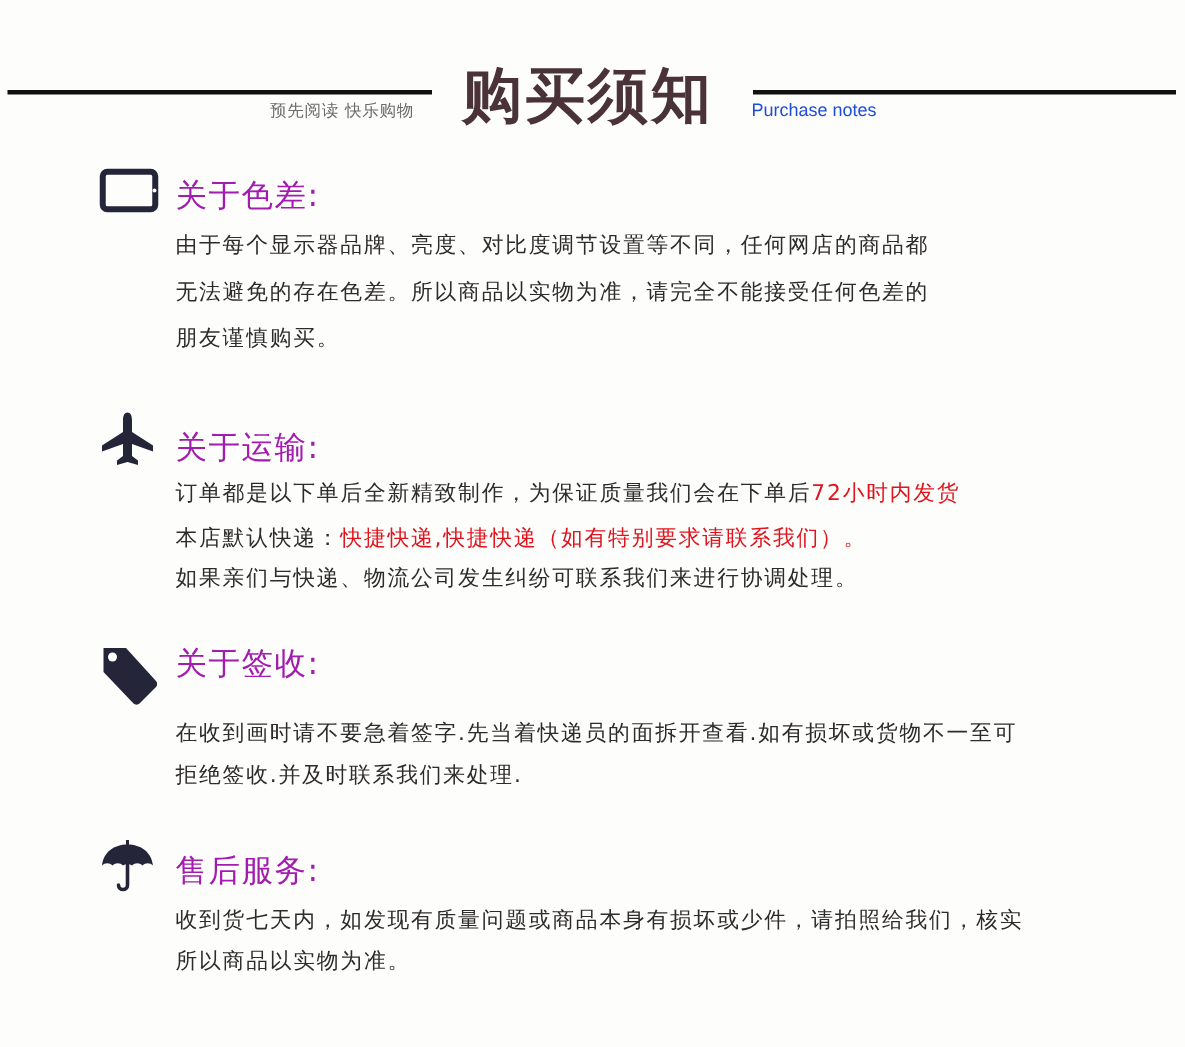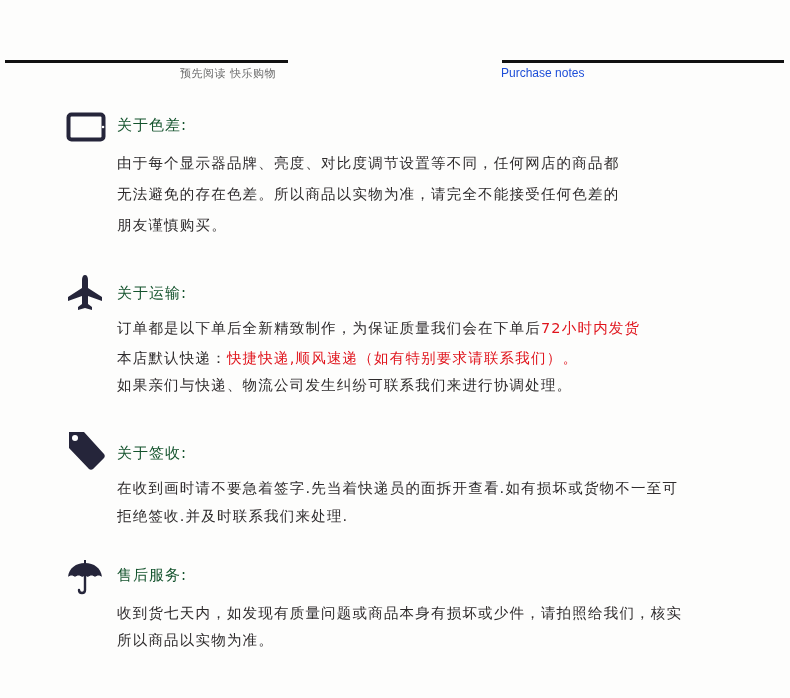--- a/index.html
+++ b/index.html
@@ -10,30 +10,31 @@
     .header { position: absolute; left: 0; top: 0; width: 780px; height: 100px; }
     .hline { position: absolute; height: 3px; background: #111; }
     .hline.left { left: 5px; top: 60px; width: 283px; }
     .hline.right { left: 502px; top: 60px; width: 282px; }
     .subtitle-cn { position: absolute; left: 180px; top: 66px; font-size: 11px; color: #6b6b6b; letter-spacing: 0.5px; white-space: nowrap; }
     .title { position: absolute; left: 308px; top: 36px; font-size: 40px; font-weight: bold; color: #4a3336; letter-spacing: 2px; white-space: nowrap; }
     .subtitle-en { position: absolute; left: 501px; top: 66px; font-size: 12px; color: #1d4ed8; font-family: "Liberation Sans", sans-serif; white-space: nowrap; }
 
     .section { position: absolute; left: 0; width: 790px; }
     .icon { position: absolute; left: 66px; width: 40px; height: 40px; }
-    .sec-title { position: absolute; left: 117px; font-size: 15px; color: #14532d; letter-spacing: 1px; white-space: nowrap; }
+    .sec-title { position: absolute; left: 117px; font-size: 21px; color: #a21caf; letter-spacing: 1px; white-space: nowrap; }
     .para { position: absolute; left: 117px; font-size: 14.5px; color: #2e2b2c; letter-spacing: 1.2px; white-space: nowrap; }
     .red { color: #e0141c; margin-top: 28px; }
   </style>
 </head>
 <body>
 
 <div class="header">
   <div class="hline left"></div>
   <div class="subtitle-cn">预先阅读 快乐购物</div>
+  <div class="title">购买须知</div>
   <div class="hline right"></div>
   <div class="subtitle-en">Purchase notes</div>
 </div>
 
 <div class="section" style="top:0">
   <div class="icon" style="top:110px">
     <svg width="40" height="34" viewBox="0 0 40 34">
       <rect x="2.5" y="4.5" width="35" height="25" rx="3" ry="3" fill="none" stroke="#25253a" stroke-width="4"></rect>
       <circle cx="37" cy="17" r="1.3" fill="#ffffff"></circle>
     </svg>
@@ -48,33 +49,33 @@
   <div class="icon" style="top:274px">
     <svg width="38" height="38" viewBox="0 0 38 38">
       <path fill="#25253a" d="M19 1 C21 1 22 3 22 6 L22 14 L36 23 L36 27 L22 22 L22 30 L26 33 L26 36 L19 34 L12 36 L12 33 L16 30 L16 22 L2 27 L2 23 L16 14 L16 6 C16 3 17 1 19 1 Z"></path>
     </svg>
   </div>
   <div class="sec-title" style="top:284px">关于运输:</div>
   <div class="para" style="top:319px">
     <span>订单都是以下单后全新精致制作，为保证质量我们会在下单后</span><span class="red">72小时内发货</span>
   </div>
   <div class="para" style="top:349px">
-    <span>本店默认快递：</span><span class="red">快捷快递,顺风速递（如有特别要求请联系我们）。</span>
+    <span>本店默认快递：</span><span class="red">快捷快递,快捷快递（如有特别要求请联系我们）。</span>
   </div>
   <div class="para" style="top:376px">如果亲们与快递、物流公司发生纠纷可联系我们来进行协调处理。</div>
 </div>
 
 <div class="section" style="top:0">
   <div class="icon" style="top:430px">
     <svg width="40" height="42" viewBox="0 0 40 42">
       <path fill="#25253a" d="M3 2 L18 2 L38 24 C39 25 39 27 38 28 L27 39 C26 40 24 40 23 39 L3 18 Z"></path>
       <circle cx="9" cy="8" r="3" fill="#ffffff"></circle>
     </svg>
   </div>
-  <div class="sec-title" style="top:444px">关于签收:</div>
+  <div class="sec-title" style="top:428px">关于签收:</div>
   <div class="para" style="top:479px">在收到画时请不要急着签字.先当着快递员的面拆开查看.如有损坏或货物不一至可</div>
   <div class="para" style="top:507px">拒绝签收.并及时联系我们来处理.</div>
 </div>
 
 <div class="section" style="top:0">
   <div class="icon" style="top:559px">
     <svg width="38" height="38" viewBox="0 0 38 38">
       <rect x="18" y="1" width="2" height="4" fill="#25253a"></rect>
       <path fill="#25253a" d="M2 18 C3 9 10 4 19 4 C28 4 35 9 36 18 C34 16 31 16 29 18 C27 16 24 16 22 18 L20 17 L18 17 L16 18 C14 16 11 16 9 18 C7 16 4 16 2 18 Z"></path>
       <path fill="none" stroke="#25253a" stroke-width="2.4" stroke-linecap="round" d="M19 17 L19 31 C19 35 13 35 13 31"></path>

